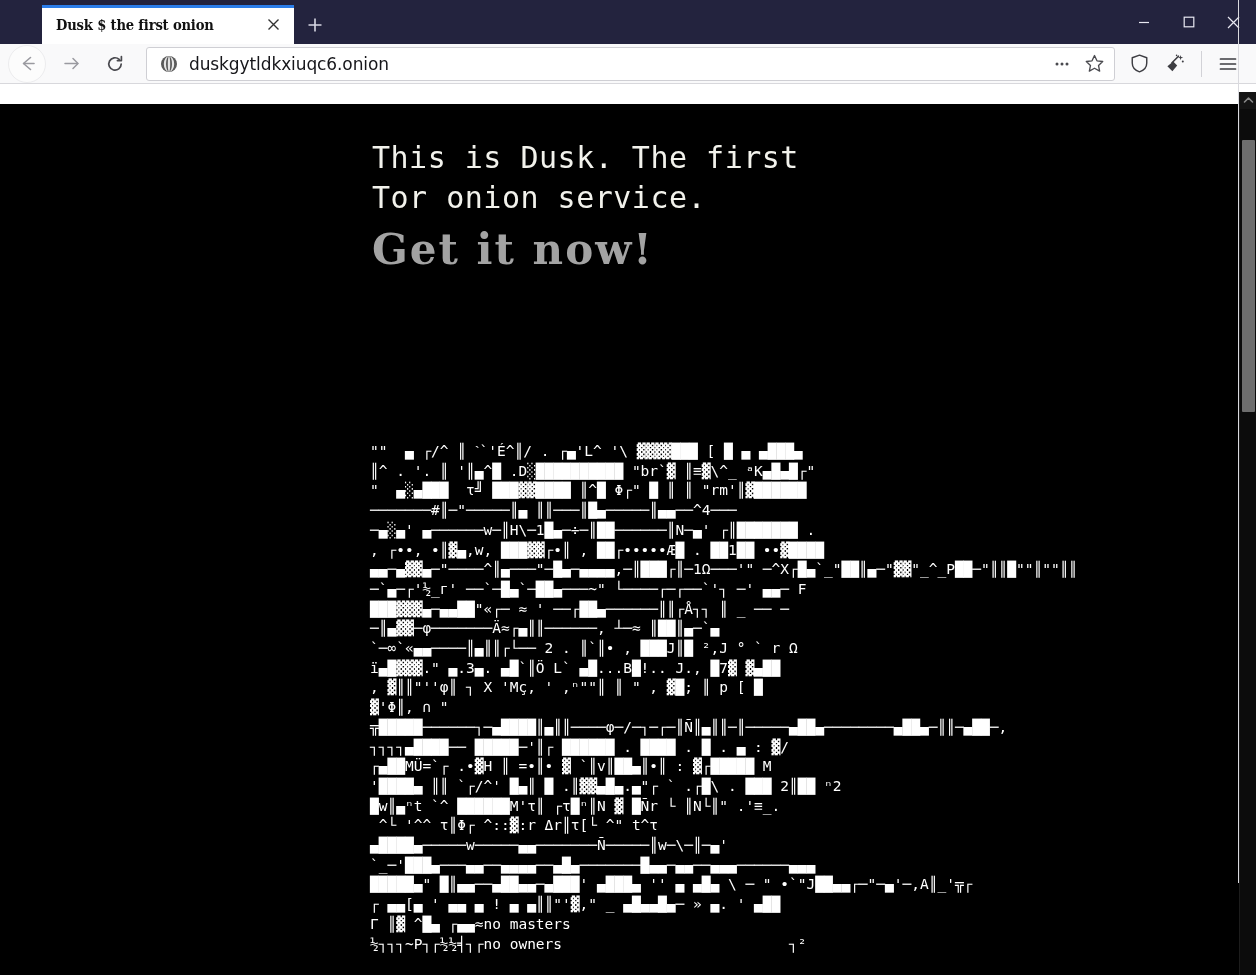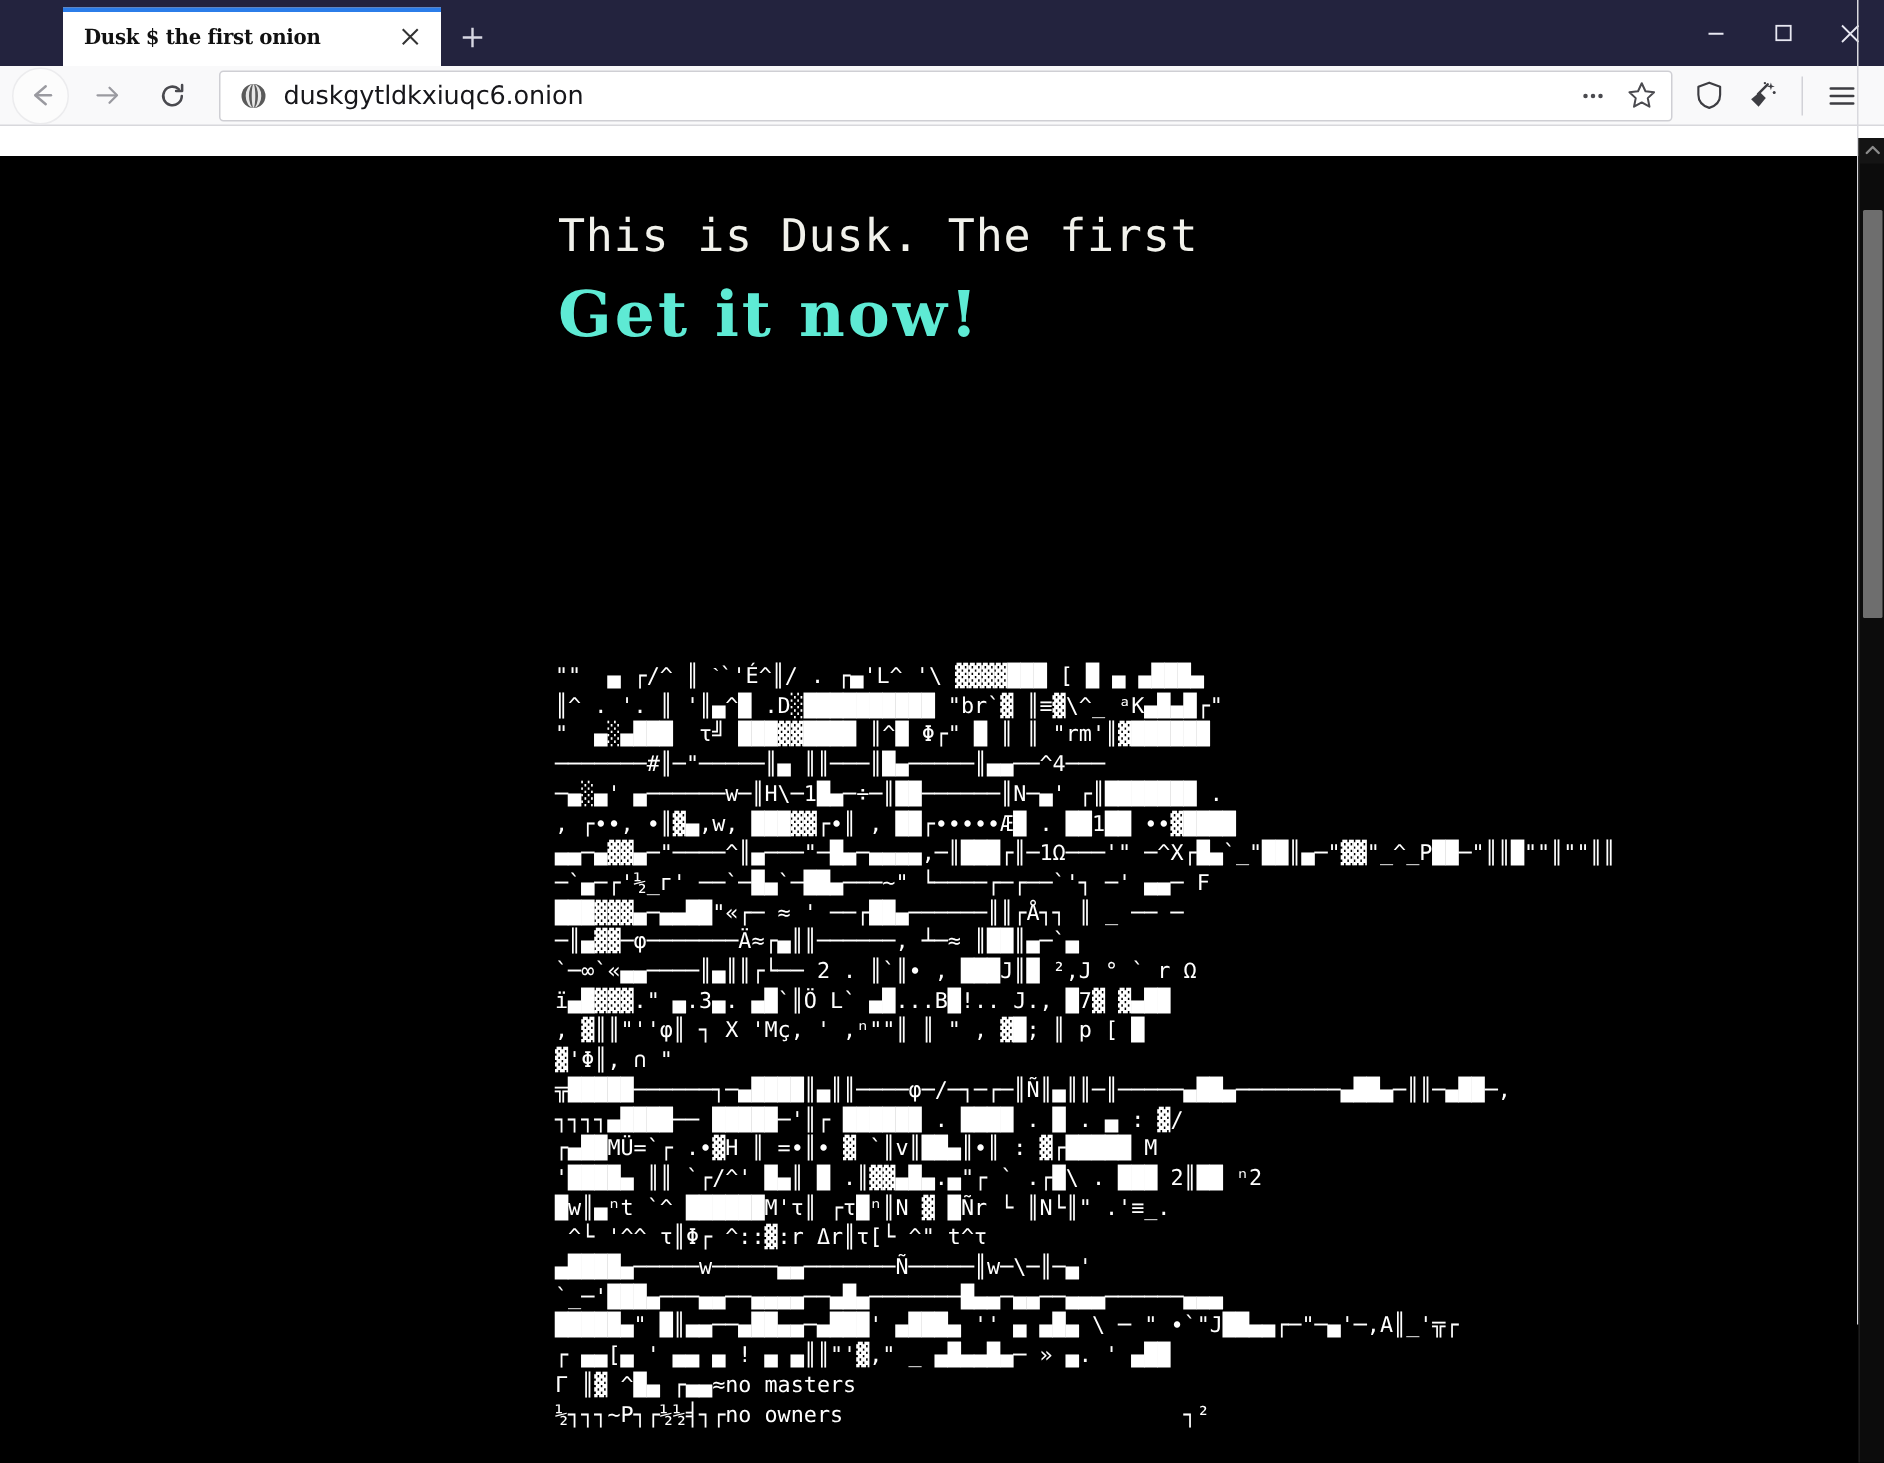--- a/index.html
+++ b/index.html
@@ -129,21 +129,21 @@
   .hl-mono {
     font-family: "DejaVu Sans Mono", monospace;
     font-size: 30px; line-height: 40px;
     color: #f2f2ec; letter-spacing: 0.5px;
     white-space: pre;
   }
   .hl-fraktur {
     font-family: "DejaVu Serif", serif;
     font-weight: bold;
     font-size: 42px; line-height: 52px;
-    color: #5eead4;
+    color: #a3a3a3;
     margin-top: 6px;
     letter-spacing: 2px;
     white-space: pre;
   }
 
   
   #ascii {
     position: absolute; left: 370px; top: 338px;
     font-family: "DejaVu Sans Mono", monospace;
     font-size: 14.5px;
@@ -292,20 +292,21 @@
   </div>
 </div>
 
 <div id="content">
   <div id="edge-strip"></div>
 
   <div id="page">
 
     <div id="headline">
       <div class="hl-mono">This is Dusk. The first</div>
+      <div class="hl-mono">Tor onion service.</div>
       <div class="hl-fraktur">Get it now!</div>
     </div>
 
     <pre id="ascii">""  ▄ ┌/^ ║ ˋ`'É^║/ . ┌▄'L^ '\ ▓▓▓▓███ [ █ ▄ ▄███▄
 ║^ . '. ║ '║▄^█ .D░██████████ "br`▓ ║≡▓\^_ ᵃK▄█▄█┌"
 "  ▄░▄███  τ╝ ███▓▓████ ║^█ Φ┌" █ ║ ║ "rm'║▓██████
 ───────#║─"─────║▄ ║║───║█▄─────║▄▄──^4───
 ─▄░▄' ▄──────w─║H\─1█▄─÷─║██──────║N─▄' ┌║███████ .
 , ┌∙∙, ∙║▓▄,w, ███▓▓┌∙║ , ██┌∙∙∙∙∙Æ█ . ██1██ ∙∙▓████
 ▄▄─▄▓▓▄─"────^║▄───"─█▄─▄▄▄▄,─║███┌║─1Ω───'" ─^X┌█▄`_"██║▄─"▓▓"_^_P██─"║║█""║""║║

